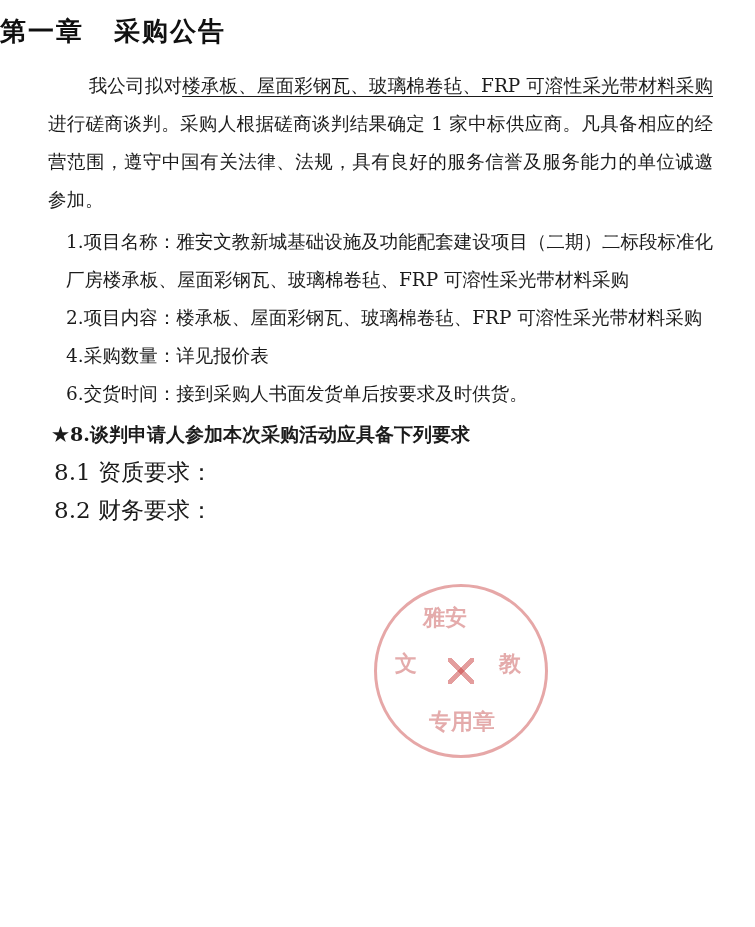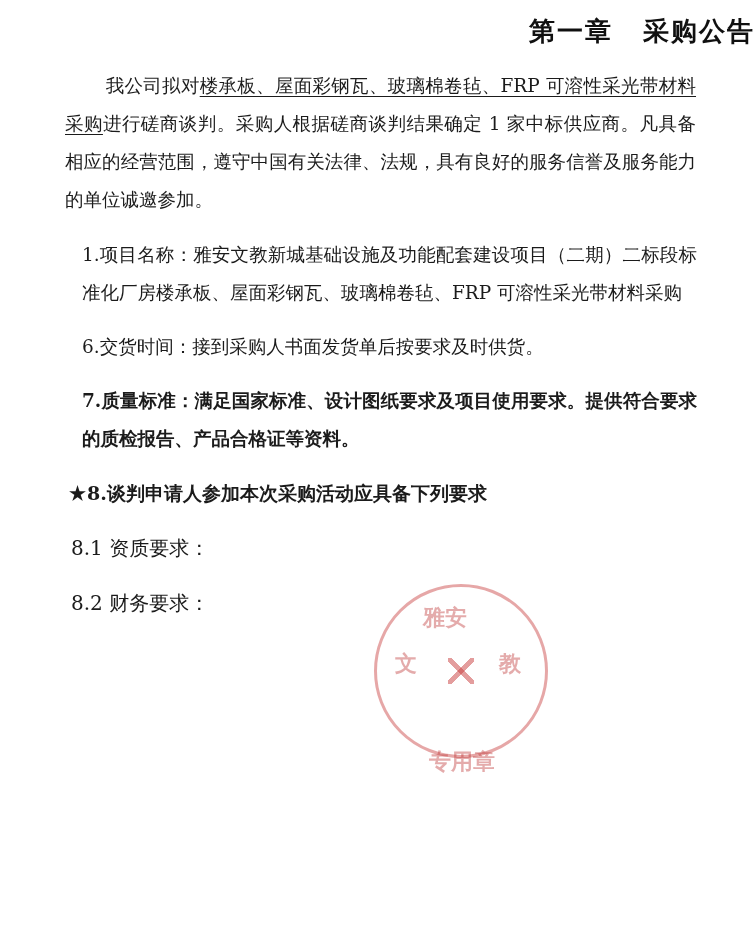--- a/index.html
+++ b/index.html
@@ -16,75 +16,75 @@
     color: #1b1b1b;
   }
   .page {
     position: relative;
     width: 755px;
     height: 927px;
     padding: 0;
     box-sizing: border-box;
   }
   .doc-title {
-    text-align: right;
+    text-align: left;
     font-size: 26px;
     font-weight: bold;
     letter-spacing: 2px;
     margin: 14px 0 18px 0;
     color: #101010;
   }
   .doc-title .gap {
     display: inline-block;
     width: 30px;
   }
   .body-block {
     padding: 0 42px 0 48px;
   }
   p {
-    margin: 17px;
+    margin: 0;
     font-size: 18.5px;
     line-height: 38px;
     text-align: justify;
     color: #1b1b1b;
   }
   .indent2 {
     text-indent: 2.2em;
   }
   .u {
     text-decoration: underline;
     text-underline-offset: 4px;
   }
   .list {
     margin-top: 4px;
     padding-left: 18px;
   }
   .list-item {
     font-size: 18.5px;
     line-height: 38px;
-    margin: 16px;
+    margin: 0;
     padding-left: 0;
     text-indent: 0;
   }
   .bold {
     font-weight: bold;
   }
   .star-line {
     font-size: 19px;
     line-height: 38px;
     font-weight: bold;
     margin-top: 2px;
     padding-left: 4px;
   }
   .star {
     font-size: 19px;
     margin-right: 1px;
   }
   .sub-head {
-    font-size: 20px;
+    font-size: 23px;
     line-height: 38px;
     padding-left: 6px;
   }
   .sub-para {
     font-size: 18.5px;
     line-height: 38px;
     text-indent: 2.2em;
     padding-left: 6px;
     text-align: justify;
   }
@@ -122,21 +122,21 @@
     font-size: 22px;
     font-weight: bold;
   }
   .seal-text span {
     position: absolute;
     white-space: nowrap;
   }
   .seal-t1 { left: 46px; top: 16px; }
   .seal-t2 { left: 18px; top: 62px; }
   .seal-t3 { left: 122px; top: 62px; }
-  .seal-t4 { left: 52px; top: 120px; margin-top: 40px; }
+  .seal-t4 { left: 52px; top: 120px; }
   .content-layer {
     position: relative;
     z-index: 2;
   }
 </style>
 </head>
 <body>
 
 <div class="page">
 
@@ -155,27 +155,28 @@
     </div>
 
     <div class="body-block">
 
       <p class="indent2"><span>我公司拟对</span><span class="u">楼承板、屋面彩钢瓦、玻璃棉卷毡、FRP 可溶性采光带材料采购</span><span>进行磋商谈判。采购人根据磋商谈判结果确定 1 家中标供应商。凡具备相应的经营范围，遵守中国有关法律、法规，具有良好的服务信誉及服务能力的单位诚邀参加。</span></p>
 
       <div class="list">
 
         <p class="list-item"><span>1.</span><span>项目名称：</span><span>雅安文教新城基础设施及功能配套建设项目（二期）二标段标准化厂房楼承板、屋面彩钢瓦、玻璃棉卷毡、FRP 可溶性采光带材料采购</span></p>
 
+        <p class="list-item"><span>2.</span><span>项目内容：</span><span>楼承板、屋面彩钢瓦、玻璃棉卷毡、FRP 可溶性采光带材料采购</span></p>
 
 
+        <p class="list-item"><span>4.</span><span>采购数量：</span><span>详见报价表</span></p>
 
 
         <p class="list-item"><span>6.</span><span>交货时间：</span><span>接到采购人书面发货单后按要求及时供货。</span></p>
 
-        <p class="list-item bold"><span>7.</span><span>质量标准：</span><span>满足国家标准、设计图纸要求及项目使用要求。提供符合要求的质检报告、产品合格证等资料。</span></p>
 
       </div>
 
       <p class="star-line"><span class="star">★</span><span>8.</span><span>谈判申请人参加本次采购活动应具备下列要求</span></p>
 
       <p class="sub-head">8.1 资质要求：</p>
 
       <p class="sub-head">8.2 财务要求：</p>
 
 

